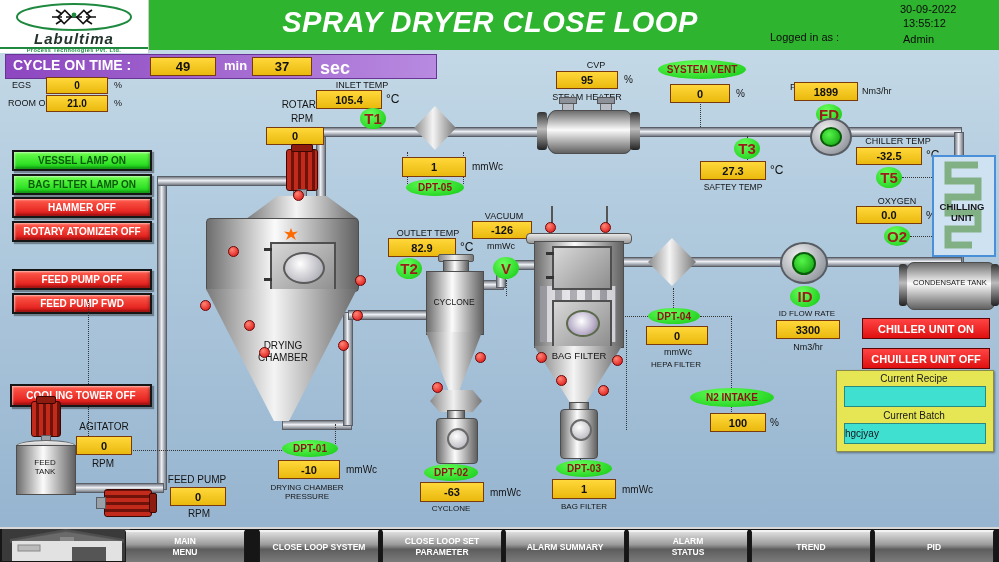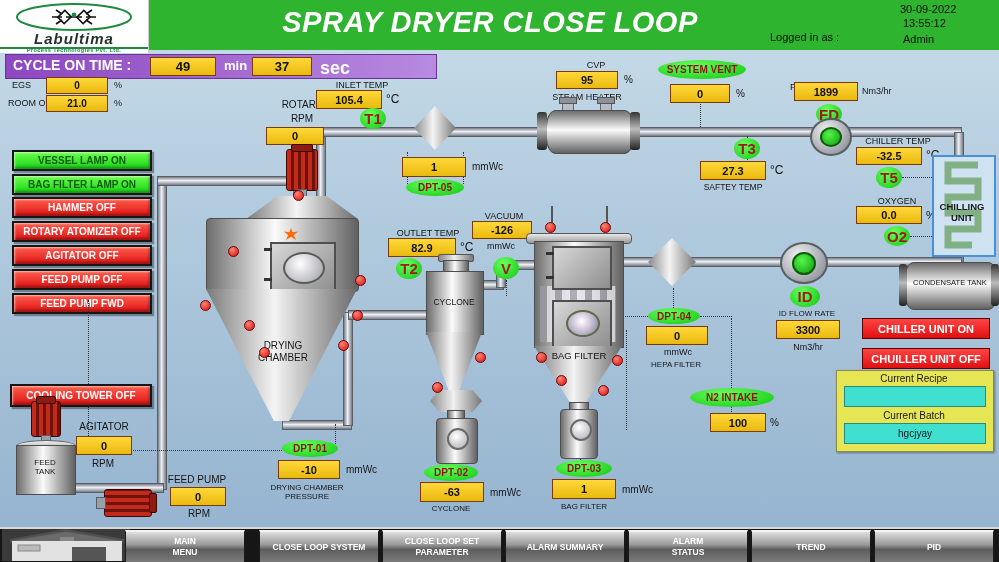--- a/index.html
+++ b/index.html
@@ -76,21 +76,20 @@
   <div class="abs ybox" style="left:46px;top:77px;width:60px;height:15px;font-size:10px;">0</div>
   <div class="abs lbl" style="left:114px;top:80px;">%</div>
   <div class="abs lbl" style="left:8px;top:98px;">ROOM O2</div>
   <div class="abs ybox" style="left:46px;top:95px;width:60px;height:15px;font-size:10px;">21.0</div>
   <div class="abs lbl" style="left:114px;top:98px;">%</div>
 
   <div class="abs btn btn-green" style="left:12px;top:150px;width:136px;height:17px;">VESSEL LAMP ON</div>
   <div class="abs btn btn-green" style="left:12px;top:174px;width:136px;height:17px;">BAG FILTER LAMP ON</div>
   <div class="abs btn btn-red" style="left:12px;top:197px;width:136px;height:17px;">HAMMER OFF</div>
   <div class="abs btn btn-red" style="left:12px;top:221px;width:136px;height:17px;">ROTARY ATOMIZER OFF</div>
-  <div class="abs btn btn-red" style="left:12px;top:245px;width:136px;height:17px;">AGITATOR OFF</div>
   <div class="abs btn btn-red" style="left:12px;top:269px;width:136px;height:17px;">FEED PUMP OFF</div>
   <div class="abs btn btn-red" style="left:12px;top:293px;width:136px;height:17px;">FEED PUMP FWD</div>
 
   <div class="abs pipev" style="left:316px;top:133px;width:8px;height:64px;"></div>
   <div class="abs pipeh" style="left:320px;top:127px;width:640px;height:8px;"></div>
   <div class="abs pipev" style="left:954px;top:132px;width:8px;height:132px;"></div>
   <div class="abs pipeh" style="left:616px;top:257px;width:344px;height:8px;"></div>
   <div class="abs pipeh" style="left:282px;top:420px;width:68px;height:8px;"></div>
   <div class="abs pipev" style="left:343px;top:312px;width:8px;height:112px;"></div>
   <div class="abs pipeh" style="left:348px;top:310px;width:82px;height:8px;"></div>
@@ -262,21 +261,21 @@
   <div class="abs" style="left:899px;top:264px;width:8px;height:42px;background:linear-gradient(#333,#bbb 45%,#222);border-radius:3px;"></div>
   <div class="abs" style="left:991px;top:264px;width:8px;height:42px;background:linear-gradient(#333,#bbb 45%,#222);border-radius:3px;"></div>
   <div class="abs lbl" style="left:906px;top:279px;width:88px;font-size:7.6px;">CONDENSATE TANK</div>
 
   <div class="abs btn-flatred" style="left:862px;top:318px;width:126px;height:19px;font-size:11px;">CHILLER UNIT ON</div>
   <div class="abs btn-flatred" style="left:862px;top:348px;width:126px;height:19px;font-size:11px;">CHUILLER UNIT OFF</div>
   <div class="abs" style="left:836px;top:370px;width:156px;height:80px;background:#e6e655;border:1px solid #8a8a4a;box-shadow:1px 1px 2px rgba(0,0,0,.4);"></div>
   <div class="abs" style="left:836px;top:373px;width:156px;text-align:center;font-size:10px;color:#16161c;">Current Recipe</div>
   <div class="abs" style="left:844px;top:386px;width:140px;height:19px;background:#40e0d0;border:1px solid #2a8a80;font-size:10px;text-align:center;"></div>
   <div class="abs" style="left:836px;top:410px;width:156px;text-align:center;font-size:10px;color:#16161c;">Current Batch</div>
-  <div class="abs" style="left:844px;top:423px;width:140px;height:19px;background:#40e0d0;border:1px solid #2a8a80;font-size:10px;text-align:center;line-height:19px;color:#14141a;">hgcjyay</div>
+  <div class="abs" style="left:844px;top:423px;width:140px;height:19px;background:#40e0d0;border:1px solid #2a8a80;font-size:10px;line-height:19px;color:#14141a;">hgcjyay</div>
 
   <div class="abs btn btn-red" style="left:10px;top:384px;width:138px;height:19px;">COOLING TOWER OFF</div>
   <div class="abs motor" style="left:31px;top:401px;width:28px;height:34px;"></div>
   <div class="abs" style="left:36px;top:396px;width:18px;height:6px;background:#8e1b10;border:1px solid #3c0703;border-radius:2px;"></div>
   <div class="abs" style="left:41px;top:435px;width:8px;height:12px;background:#9aa0a8;border:1px solid #5a5e66;"></div>
   <div class="abs lbl" style="left:72px;top:421px;width:64px;font-size:10px;">AGITATOR</div>
   <div class="abs ybox" style="left:76px;top:436px;width:54px;height:17px;">0</div>
   <div class="abs lbl" style="left:86px;top:458px;width:34px;font-size:10px;">RPM</div>
   <div class="abs" style="left:16px;top:440px;width:58px;height:10px;border-radius:50%;background:linear-gradient(#f0f0f0,#9a9a9a);border:1px solid #666;"></div>
   <div class="abs vesselv" style="left:16px;top:445px;width:58px;height:48px;"></div>

